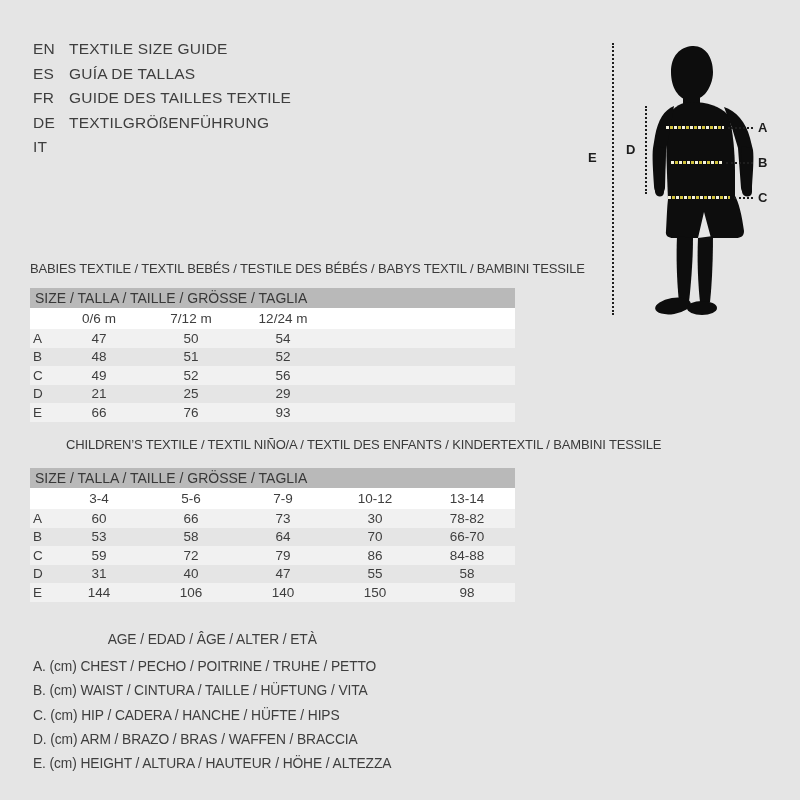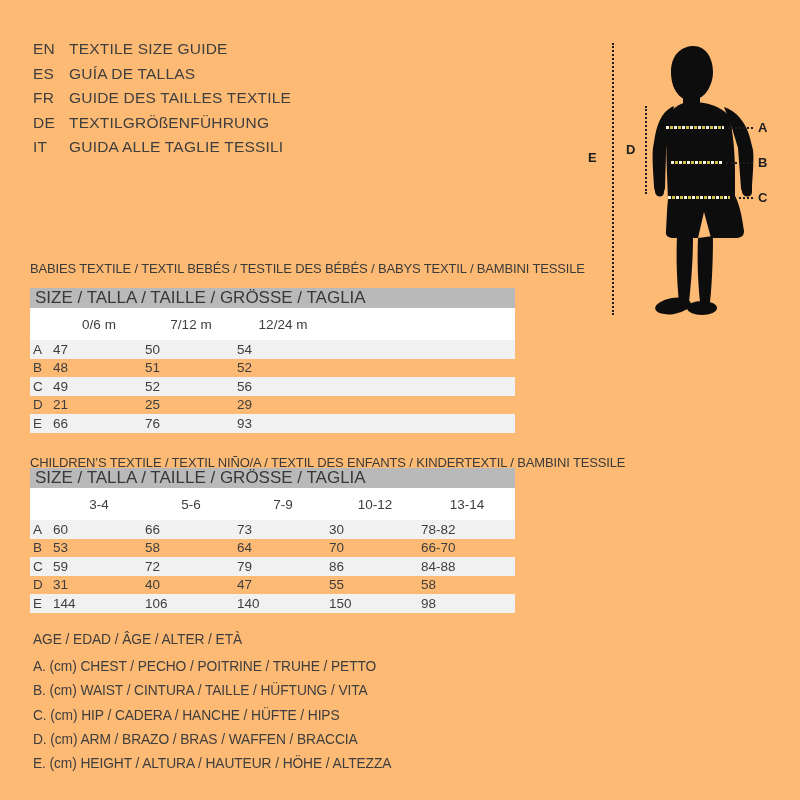--- a/index.html
+++ b/index.html
@@ -2,21 +2,21 @@
 <html><head>
 <meta charset="utf-8">
 <style>
   * { margin:0; padding:0; box-sizing:border-box; }
   html,body { background:#ffffff; }
   body {
     width:800px; height:800px;
     font-family:"Liberation Sans", sans-serif;
     color:#3e3e3e;
   }
-  .page { position:relative; width:800px; height:800px; background:#fdba74; overflow:hidden; }
+  .page { position:relative; width:800px; height:800px; background:#e5e5e5; overflow:hidden; }
 
   
   .lang-list { position:absolute; left:33px; top:37px; list-style:none; }
   .lang-row { display:flex; height:24.5px; align-items:center; font-size:15.5px; letter-spacing:.2px; white-space:nowrap; }
   .lang-code { width:36px; flex:0 0 36px; }
 
   
   .figure-svg { position:absolute; left:652px; top:44px; width:110px; height:272px; }
   .vline { position:absolute; width:0; border-left:2px dotted #1d1d1d; }
   .e-line { left:612px; top:43px; height:272px; }
@@ -34,42 +34,42 @@
   .dash-c { left:668px; top:196px; width:62px; }
   .hdot { position:absolute; height:0; border-top:2px dotted #1d1d1d; }
   .dot-a { left:728px; top:127px; width:25px; }
   .dot-b { left:726px; top:162px; width:27px; }
   .dot-c { left:734px; top:197px; width:19px; }
 
   
   .section-heading { position:absolute; left:30px; font-size:13px; font-weight:normal;
     letter-spacing:-0.15px; white-space:nowrap; color:#3a3a3a; }
   .babies-heading { top:261px; }
-  .children-heading { top:455px; }
+  .children-heading { top:437px;margin-left:36px; }
 
   .size-bar { position:absolute; left:30px; width:485px; height:20px; background:#b9b9b9;
-    font-size:17px; line-height:20px; padding-left:5px; color:#383838; white-space:nowrap; }
+    font-size:14px; line-height:20px; padding-left:5px; color:#383838; white-space:nowrap; }
   .babies-bar { top:288px; }
   .children-bar { top:468px; }
 
   table.size-table { position:absolute; left:30px; width:485px; border-collapse:collapse;
     table-layout:fixed; font-size:13.5px; color:#3e3e3e; }
   .babies-table { top:308px; }
   .children-table { top:488px; }
   col.col-label { width:23px; } col.col-data { width:92px; } col.col-fill { width:auto; }
   .size-table th, .size-table td { font-weight:normal; padding:0; }
-  .col-header-row th { height:32px; background:#fff; }
+  .col-header-row th { height:21px; background:#fff; }
   .data-row { height:18.5px; }
   .data-row .lbl { text-align:left; padding-left:3px; }
-  .data-row td.val { }
+  .data-row td.val { text-align:center; }
   .size-table tbody tr:nth-child(odd) { background:#f1f1f1; }
 
   
   .legend { position:absolute; left:33px; top:628px; font-size:13.8px; letter-spacing:-0.1px; }
-  .legend-age { height:27px; line-height:24px; white-space:nowrap; }
+  .legend-age { height:27px; line-height:24px; white-space:nowrap;text-align:center; }
   .legend-line { height:24.3px; line-height:24.3px; white-space:nowrap; }
 </style>
 </head>
 <body>
 
 <div class="page">
 
   <ul class="lang-list">
       <li class="lang-row">
         <span class="lang-code">EN</span>
@@ -82,21 +82,20 @@
       <li class="lang-row">
         <span class="lang-code">FR</span>
         <span class="lang-title">GUIDE DES TAILLES TEXTILE</span>
       </li>
       <li class="lang-row">
         <span class="lang-code">DE</span>
         <span class="lang-title">TEXTILGRÖßENFÜHRUNG</span>
       </li>
       <li class="lang-row">
         <span class="lang-code">IT</span>
-        <span class="lang-title">GUIDA ALLE TAGLIE TESSILI</span>
       </li>
     </ul>
 
   <svg class="figure-svg" viewBox="0 0 110 272" aria-hidden="true">
     <g fill="#0d0d0d">
 
       <path d="M40,2 C53,1 61,13 61,28 C61,36 58,44 53,50 C48,55 42,57 36,56 C27,55 19,44 19,28 C19,12 28,3 40,2 Z"></path>
 
       <rect x="31" y="46" width="17" height="20"></rect>
 

